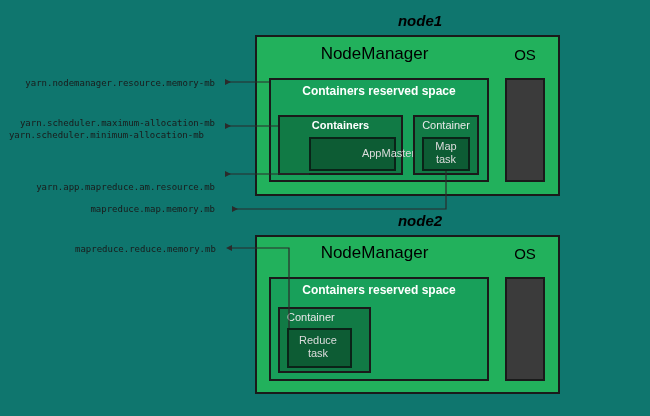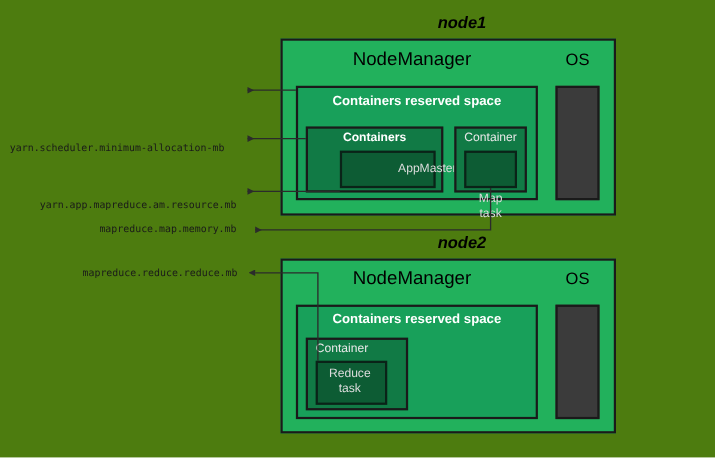--- a/index.html
+++ b/index.html
@@ -4,21 +4,21 @@
 <style>
   html, body {
     margin: 0;
     padding: 0;
     background: #ffffff;
   }
   #canvas {
     position: relative;
     width: 650px;
     height: 416px;
-    background: #4d7c0f;
+    background: #0f766e;
     font-family: "Liberation Sans", sans-serif;
     overflow: hidden;
   }
 
   
   .cfg-label {
     position: absolute;
     font-family: "DejaVu Sans Mono", "Liberation Mono", monospace;
     font-size: 9px;
     color: #1a1a1a;
@@ -152,21 +152,21 @@
   <div class="task-box" style="left:309px; top:137px; width:87px; height:34px;"></div>
 
   <div class="task-label" style="left:309px; top:147px; width:87px;padding-left:36px;">AppMaster</div>
 
   <div class="containers-box" style="left:413px; top:115px; width:66px; height:60px;"></div>
 
   <div class="container-label" style="left:413px; top:119px; width:66px;">Container</div>
 
   <div class="task-box" style="left:422px; top:137px; width:48px; height:34px;"></div>
 
-  <div class="task-label" style="left:422px; top:140px; width:48px;margin-top:35px;">
+  <div class="task-label" style="left:422px; top:140px; width:48px;">
     <div>Map</div>
     <div>task</div>
   </div>
 
   <div class="node-title" style="left:390px; top:212px; width:60px;">node2</div>
 
   <div class="node-box" style="left:255px; top:235px; width:305px; height:159px;">
   </div>
 
   <div class="nm-title" style="left:262px; top:243px; width:225px;">NodeManager</div>
@@ -183,29 +183,31 @@
 
   <div class="container-label" style="left:278px; top:311px; width:93px; text-align:left; padding-left:9px; box-sizing:border-box;">Container</div>
 
   <div class="task-box" style="left:287px; top:328px; width:65px; height:40px;"></div>
 
   <div class="task-label" style="left:287px; top:334px; width:62px;">
     <div>Reduce</div>
     <div>task</div>
   </div>
 
-
+  <div class="cfg-label" style="left:20px; top:78px; width:195px;">yarn.nodemanager.resource.memory-mb</div>
+
+  <div class="cfg-label" style="left:14px; top:118px; width:201px;">yarn.scheduler.maximum-allocation-mb</div>
 
   <div class="cfg-label" style="left:3px; top:130px; width:201px;">yarn.scheduler.minimum-allocation-mb</div>
 
   <div class="cfg-label" style="left:30px; top:170px; width:185px;margin-top:12px;">yarn.app.mapreduce.am.resource.mb</div>
 
   <div class="cfg-label" style="left:90px; top:204px; width:125px;">mapreduce.map.memory.mb</div>
 
-  <div class="cfg-label" style="left:75px; top:244px; width:140px;">mapreduce.reduce.reduce.mb</div>
+  <div class="cfg-label" style="left:75px; top:244px; width:140px;">mapreduce.reduce.memory.mb</div>
 
   <svg id="connectors" viewBox="0 0 650 416" width="650" height="416">
     <defs>
       <marker id="arrowL" markerWidth="7" markerHeight="7" refX="6" refY="3.0" orient="auto" markerUnits="userSpaceOnUse">
         <path d="M6,0 L6,6 L0,3 z" fill="#2b2b2b"></path>
       </marker>
     </defs>
 
     <line x1="269" y1="82" x2="225" y2="82" stroke="#2b2b2b" stroke-width="1.2" marker-end="url(#arrowL)"></line>
 

